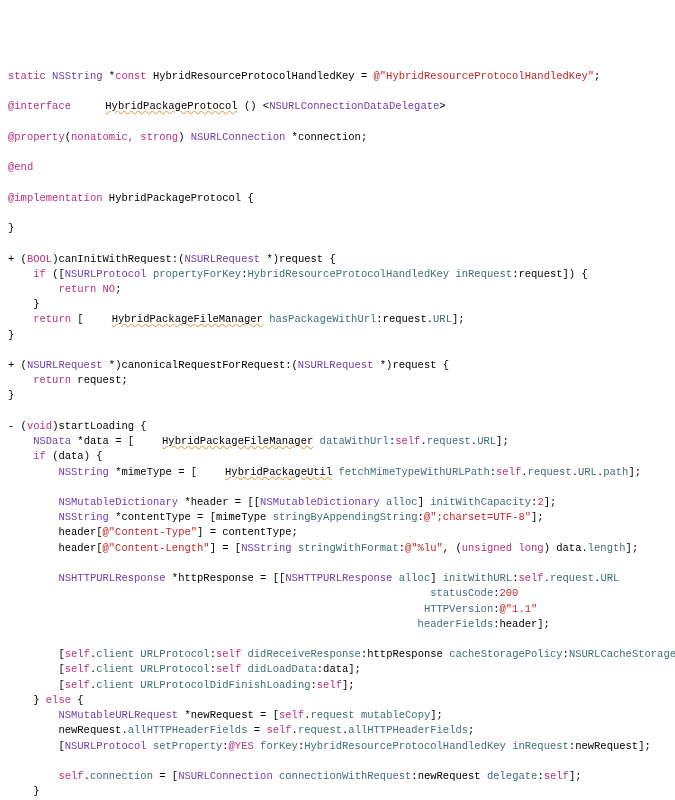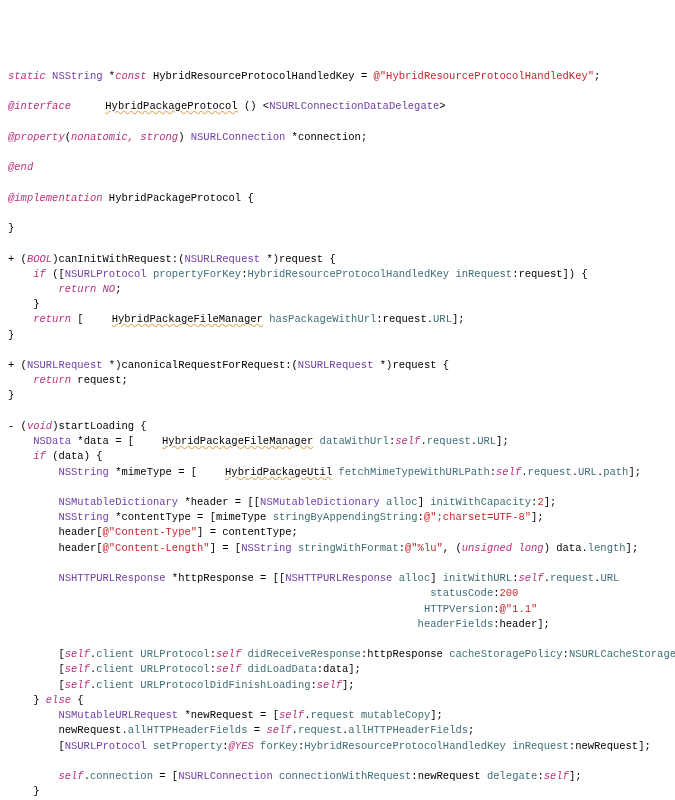--- a/index.html
+++ b/index.html
@@ -8,21 +8,21 @@
     font-family: Menlo, Monaco, "Courier New", monospace;
     font-size: 10.5px;
     line-height: 1.45;
     background: #ffffff;
     color: #000000;
     white-space: pre;
     overflow-x: auto;
     width: 675px;
     box-sizing: border-box;
   }
-  .kw  { color: #b8327c; font-style: italic; }              
+  .kw  { color: #b8327c; }              
   .cls { color: #6f41a7; }              
   .mth { color: #3e6e74; text-align: center; }              
   .str { color: #c3272b; }              
   .var { color: #000000; }              
   .uline{ text-decoration: underline; text-decoration-color: rgba(200,120,0,0.6); text-decoration-style: wavy; margin-left: 28px; }
   .code-line { display:block; }
 </style>
 </head>
 <body>
 

